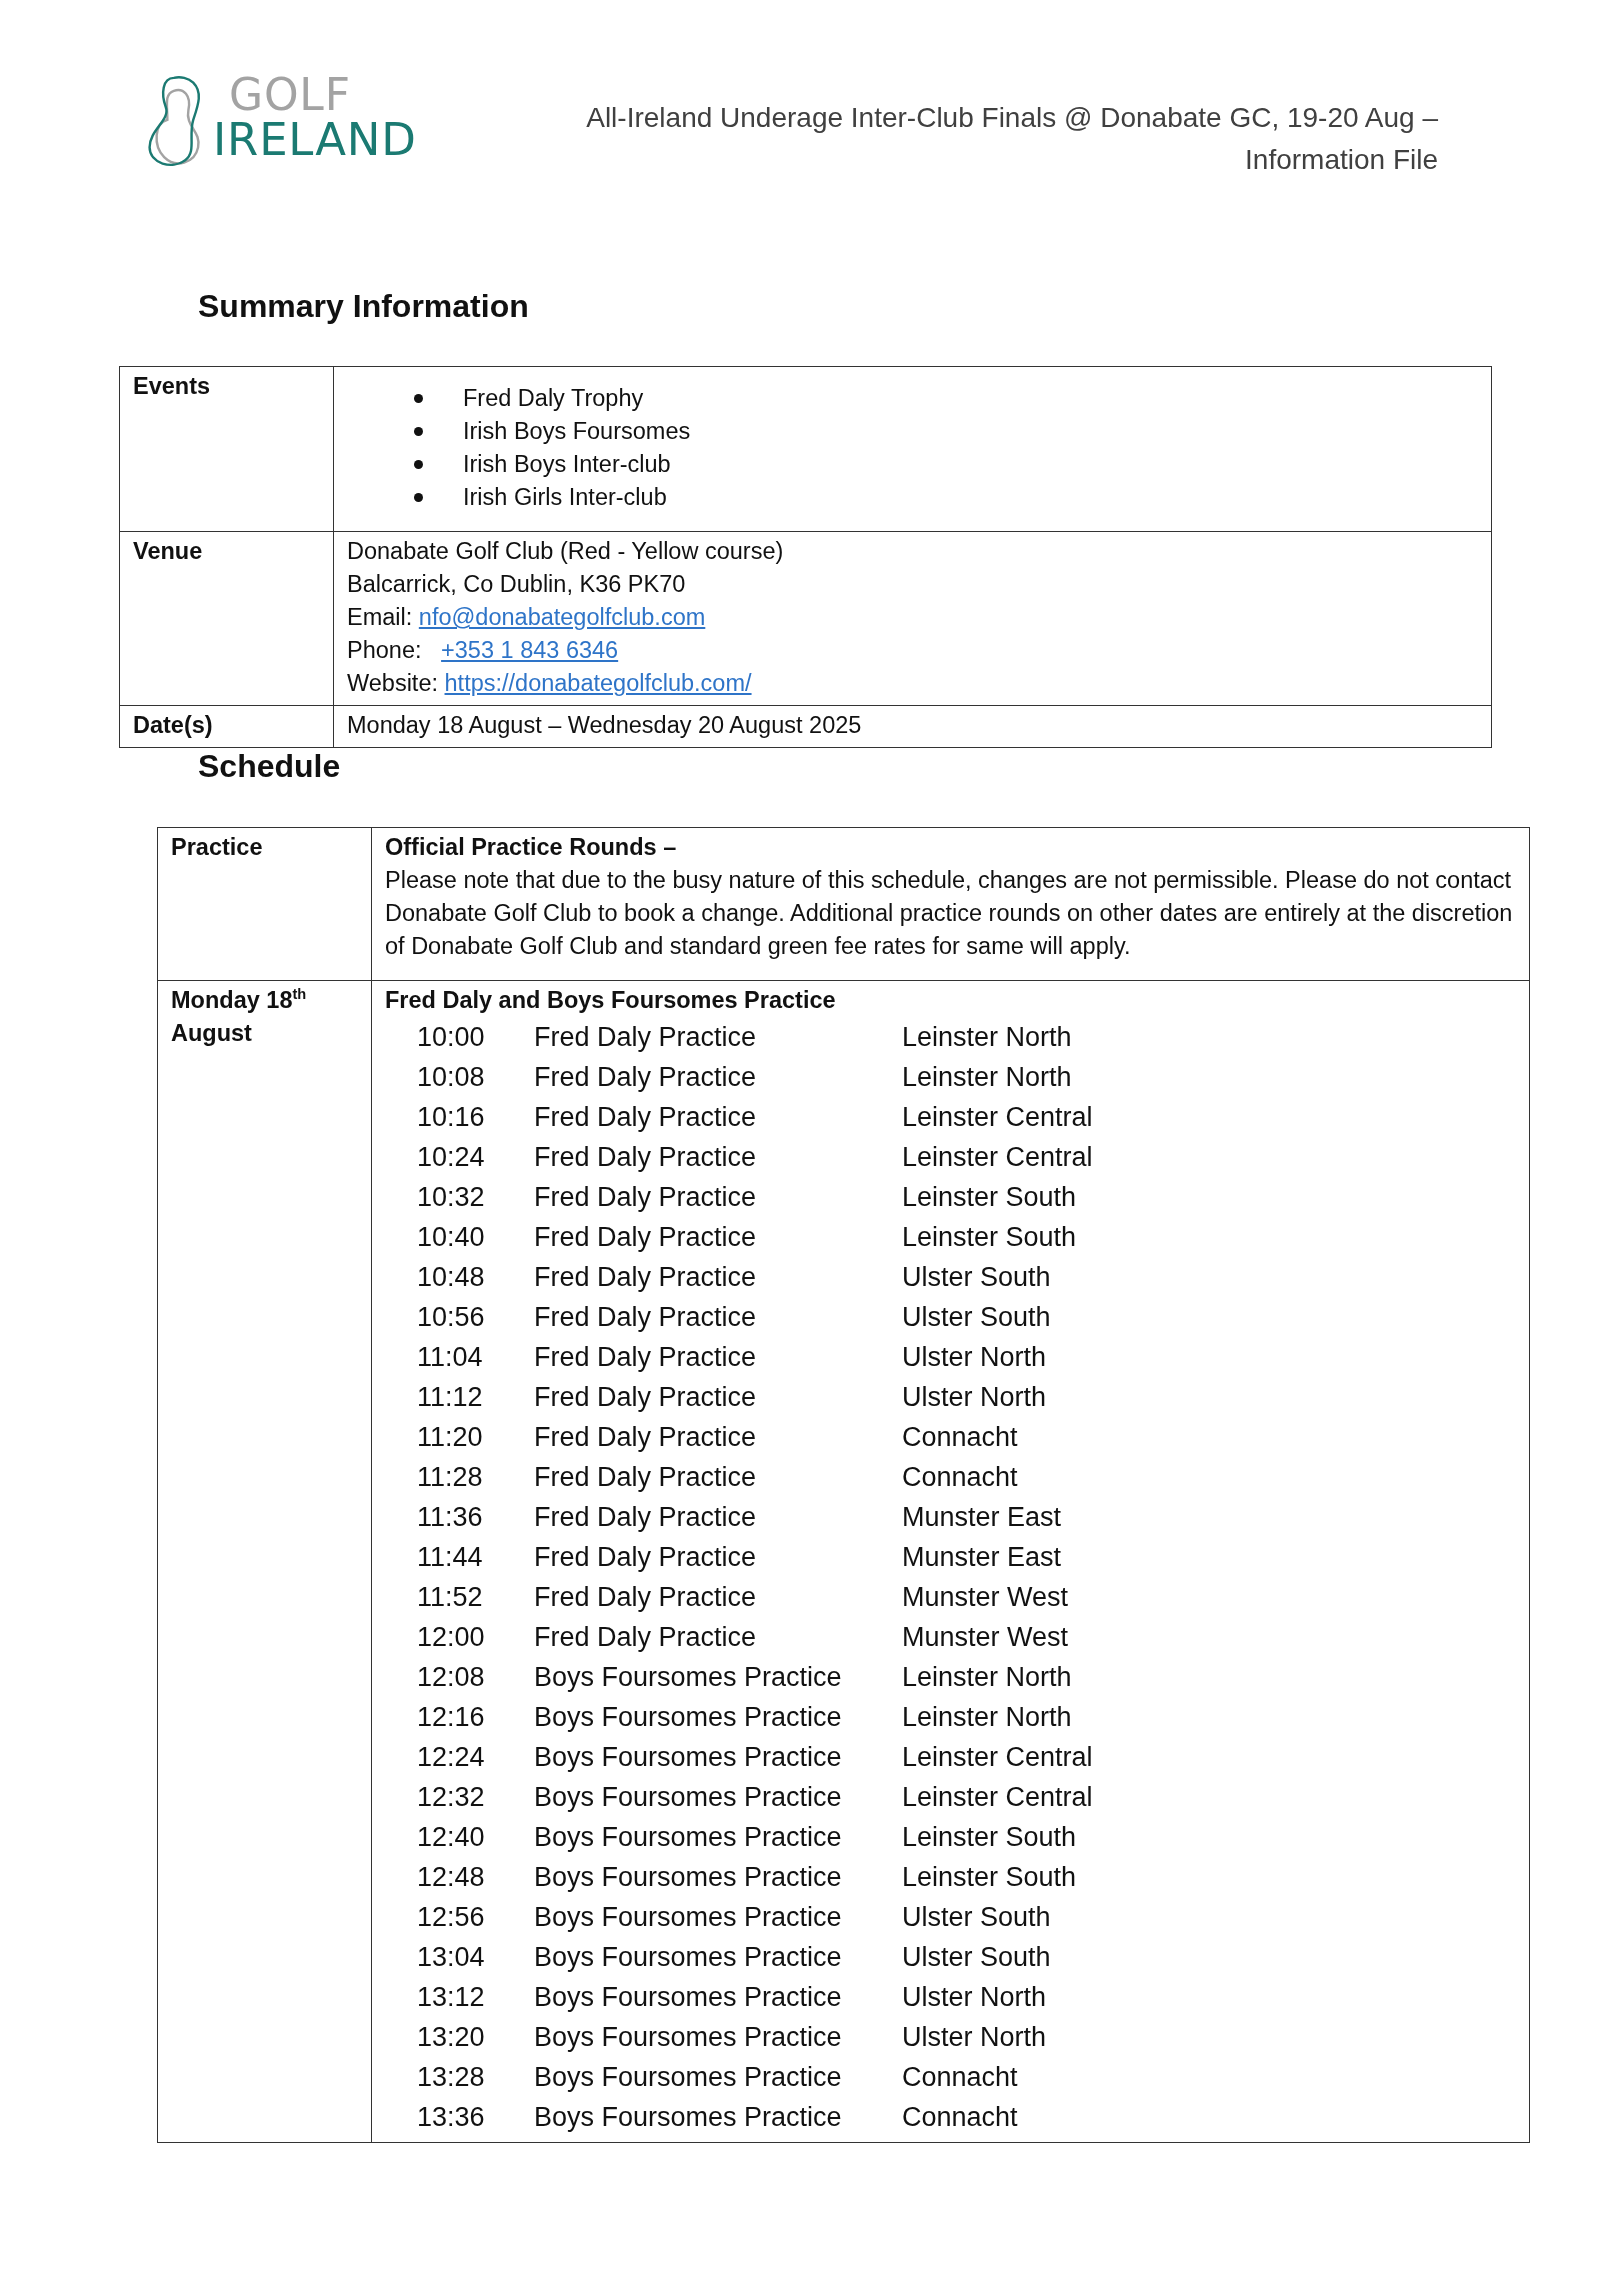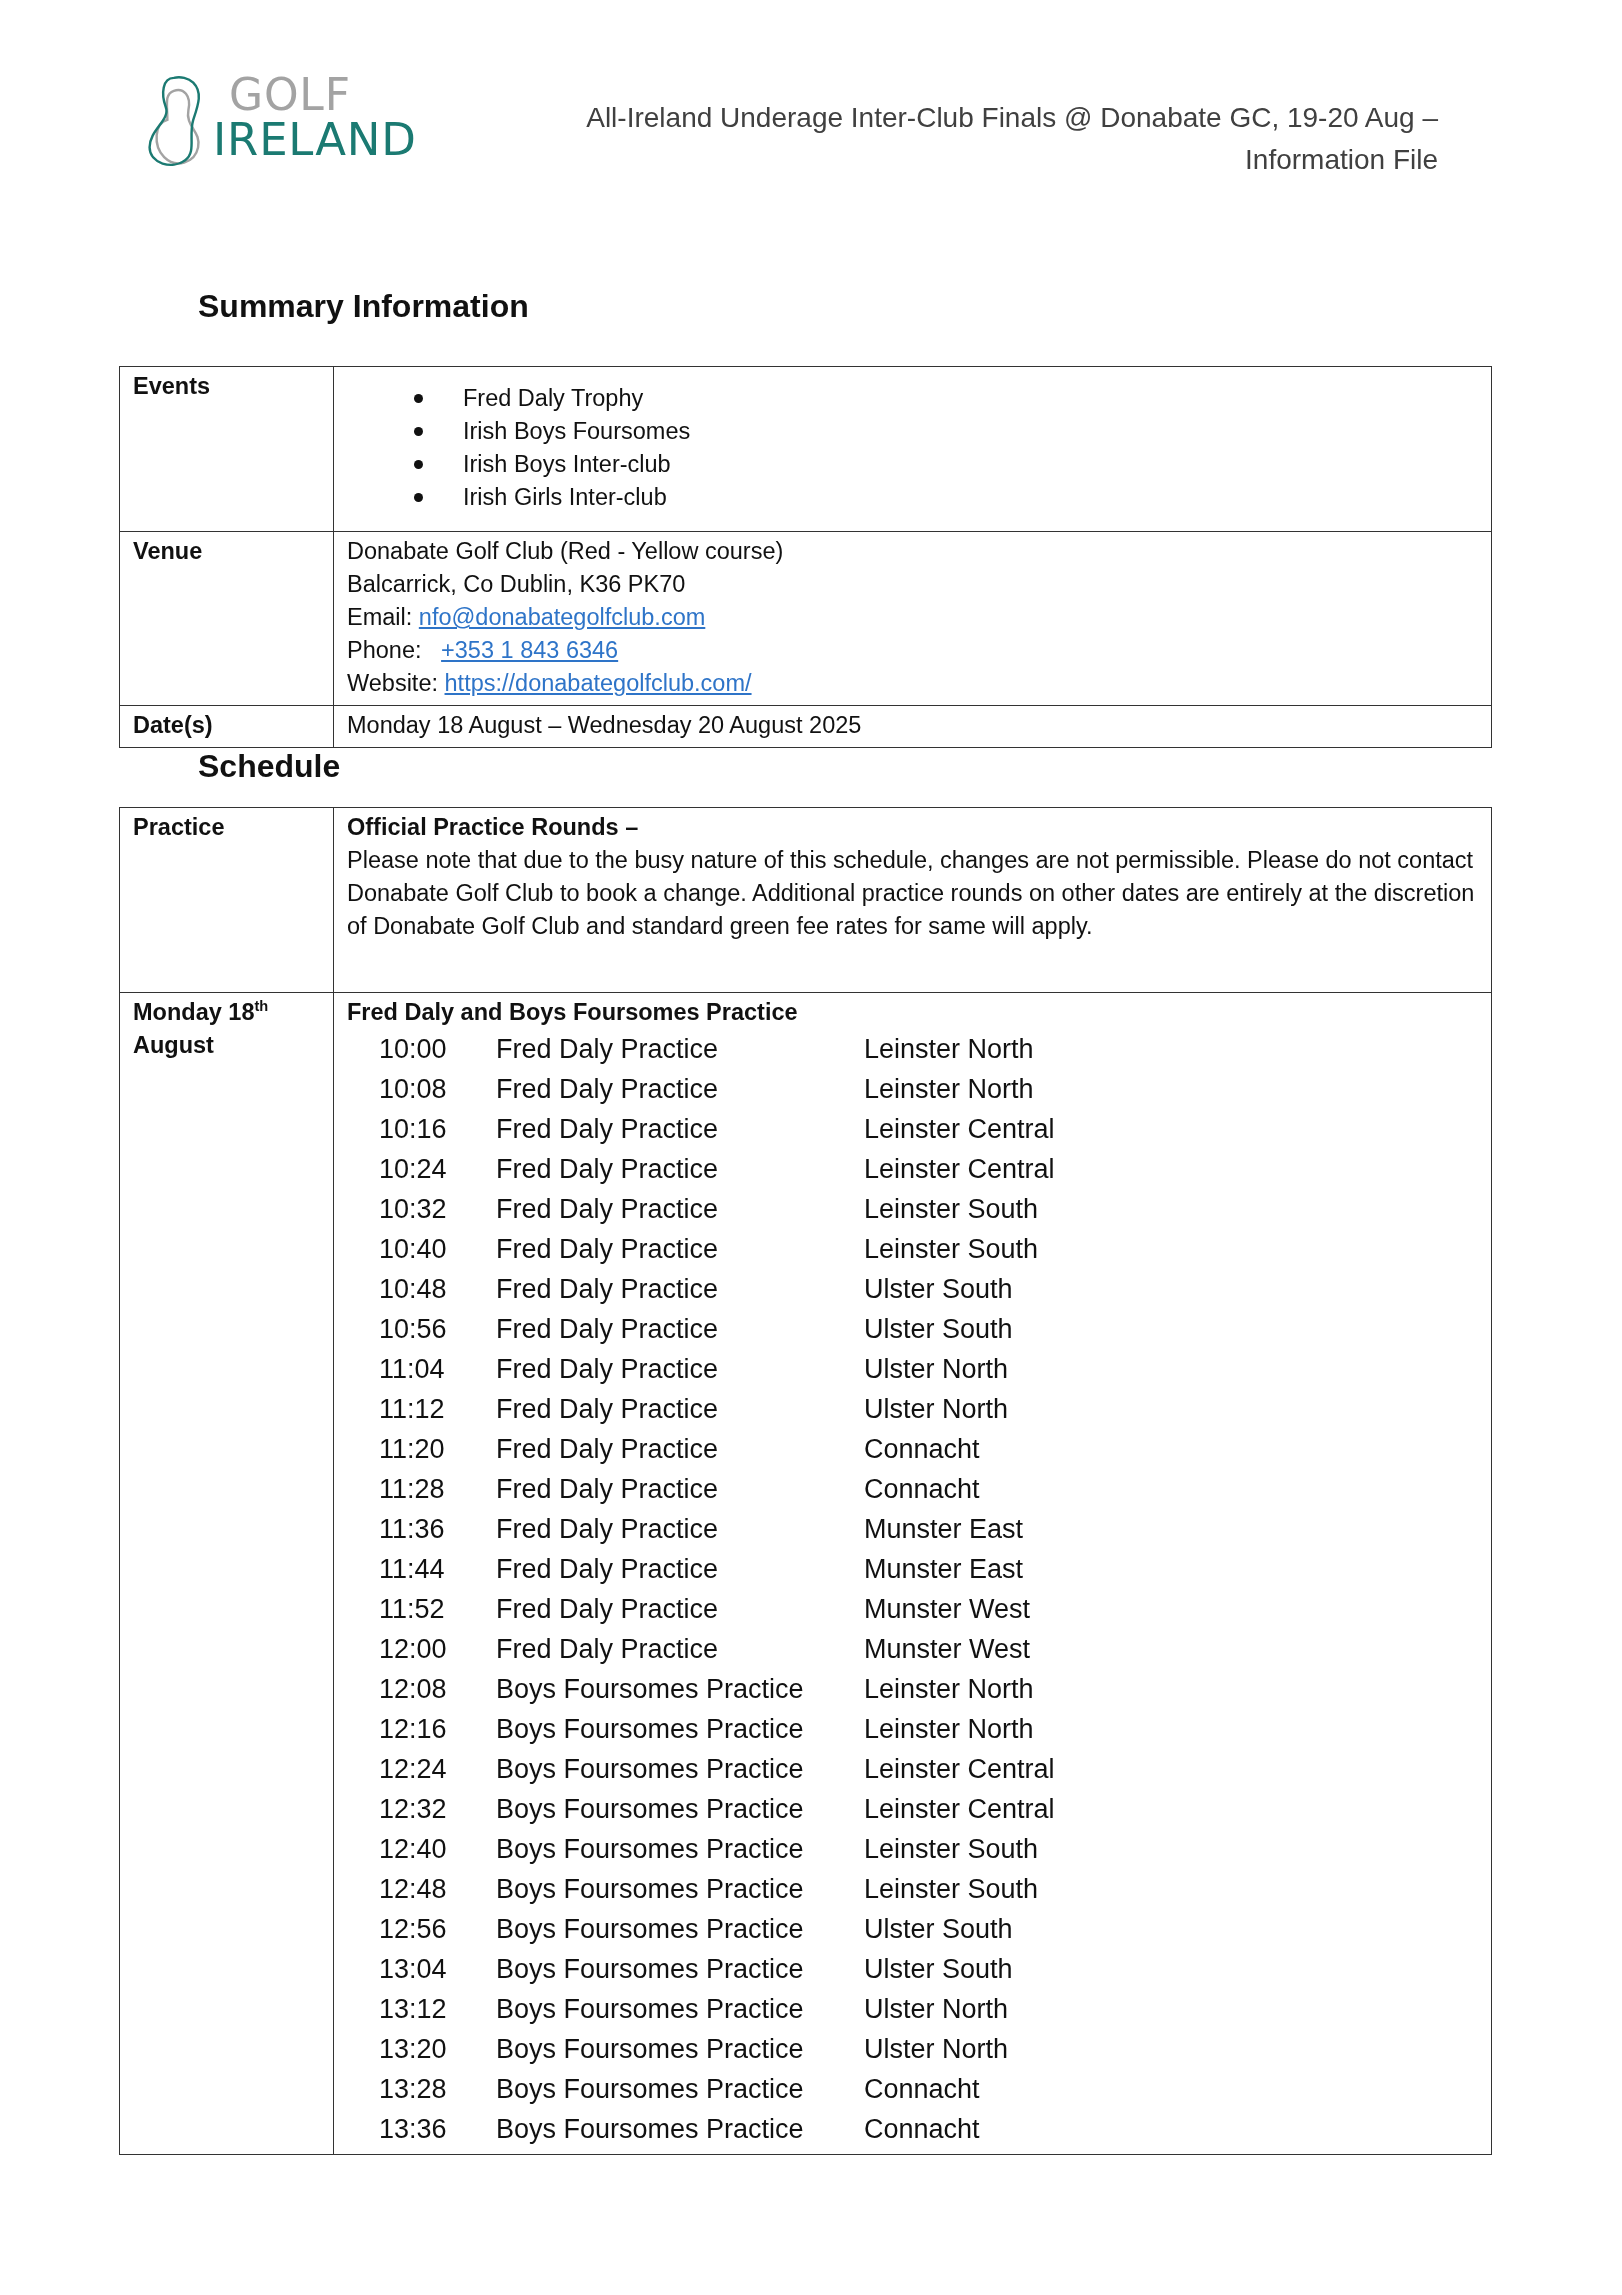--- a/index.html
+++ b/index.html
@@ -166,25 +166,25 @@
   </tr>
   <tr>
     <td class="label-col">Date(s)</td>
     <td>Monday 18 August – Wednesday 20 August 2025</td>
   </tr>
 </tbody>
   </table>
 
 <div class="section-heading" style="top:748px;">Schedule</div>
 
-<table class="doc-table" style="top:807px;">
+<table class="doc-table" style="top:827px;margin-left:38px;">
   <tbody>
       <tr>
     <td class="label-col">Practice</td>
-    <td style="padding-bottom:49px;">
+    <td style="padding-bottom:17px;">
       <div class="bold">Official Practice Rounds –</div>
       <div>Please note that due to the busy nature of this schedule, changes are not permissible. Please do not contact Donabate Golf Club to book a change. Additional practice rounds on other dates are entirely at the discretion of Donabate Golf Club and standard green fee rates for same will apply.</div>
     </td>
   </tr>
   <tr>
     <td class="label-col">
       <span>Monday 18</span><sup>th</sup><br>
       <span>August</span>
     </td>
     <td>

